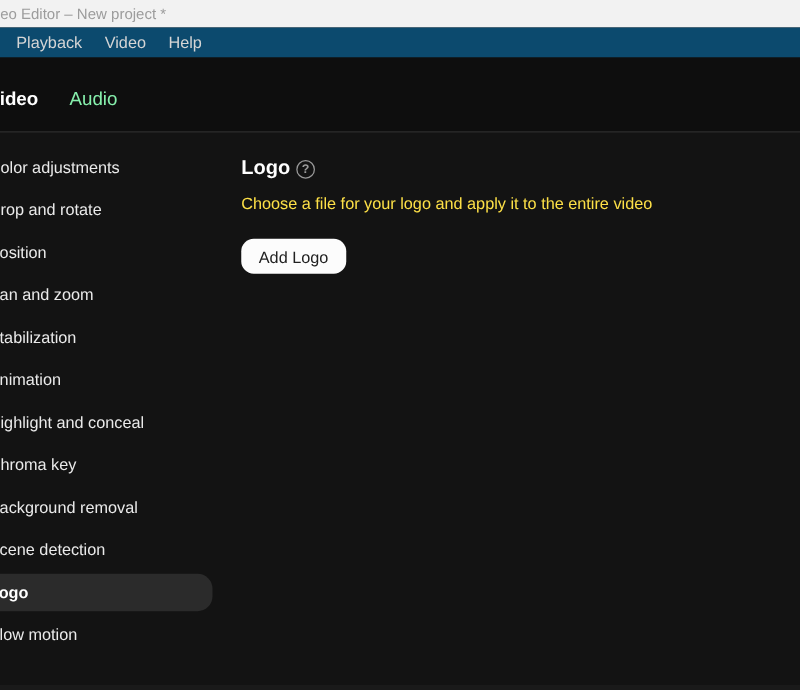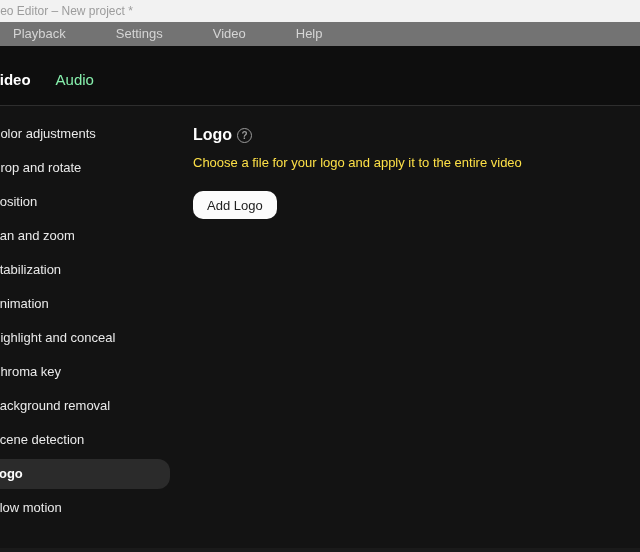--- a/index.html
+++ b/index.html
@@ -22,23 +22,23 @@
   .title-text {
     position: absolute; left: -17px; top: 0;
     line-height: 22px; font-size: 12px;
     color: #9c9c9c; white-space: nowrap;
   }
 
   
   .menubar {
     position: absolute; top: 22px; left: 0;
     width: 640px; height: 24px;
-    background: #737373;
+    background: #0c4a6e;
     display: flex; align-items: flex-start;
-    padding-left: 4px; box-sizing: border-box; gap: 32px;
+    padding-left: 4px; box-sizing: border-box;
   }
   .menu-item {
     padding: 0 9px;
     font-size: 13px; line-height: 24px;
     color: #d5d5d5; white-space: nowrap;
     cursor: default;
   }
 
   
   .tabbar {
@@ -125,21 +125,20 @@
 </style>
 </head>
 <body>
 
 <div class="titlebar">
   <span class="title-text">Video Editor – New project *</span>
 </div>
 
 <nav class="menubar">
     <span class="menu-item">Playback</span>
-    <span class="menu-item">Settings</span>
     <span class="menu-item">Video</span>
     <span class="menu-item">Help</span>
   </nav>
 
 <div class="tabbar">
     <span class="tab active">Video</span>
     <span class="tab">Audio</span>
   </div>
 
 <div class="sidebar">

